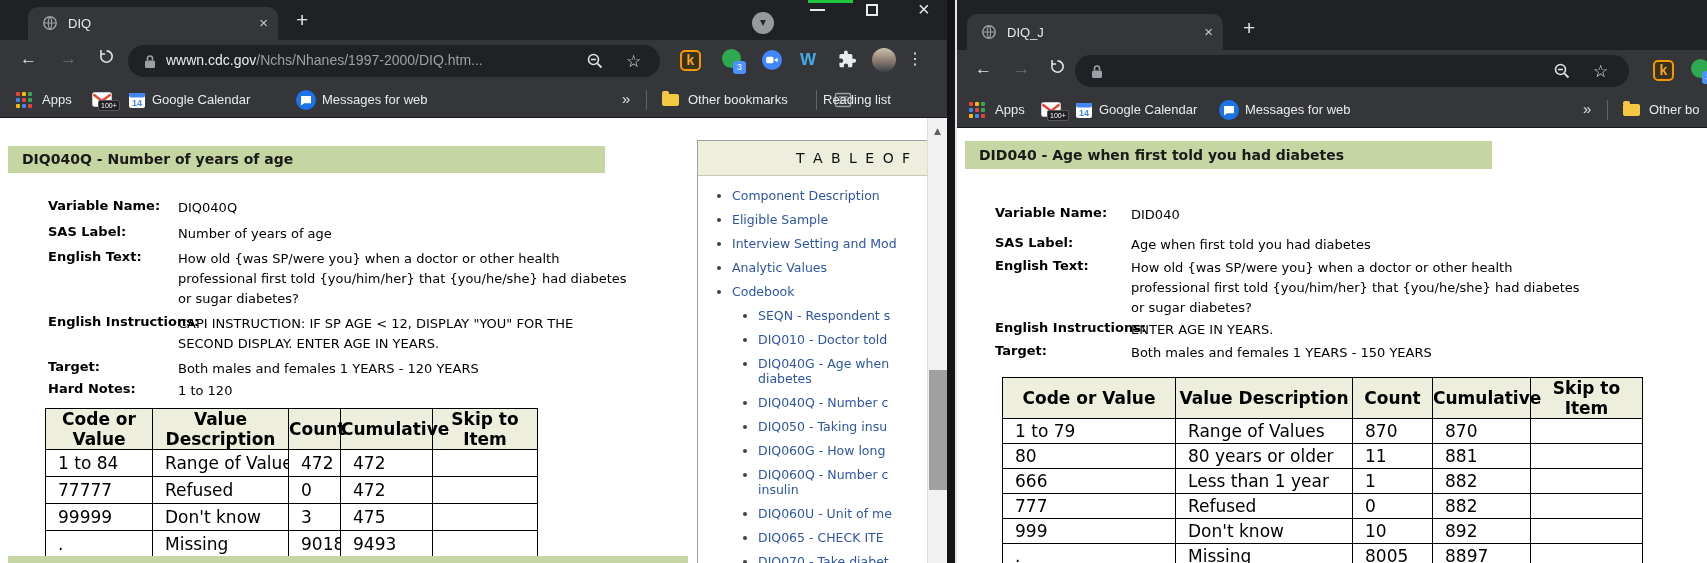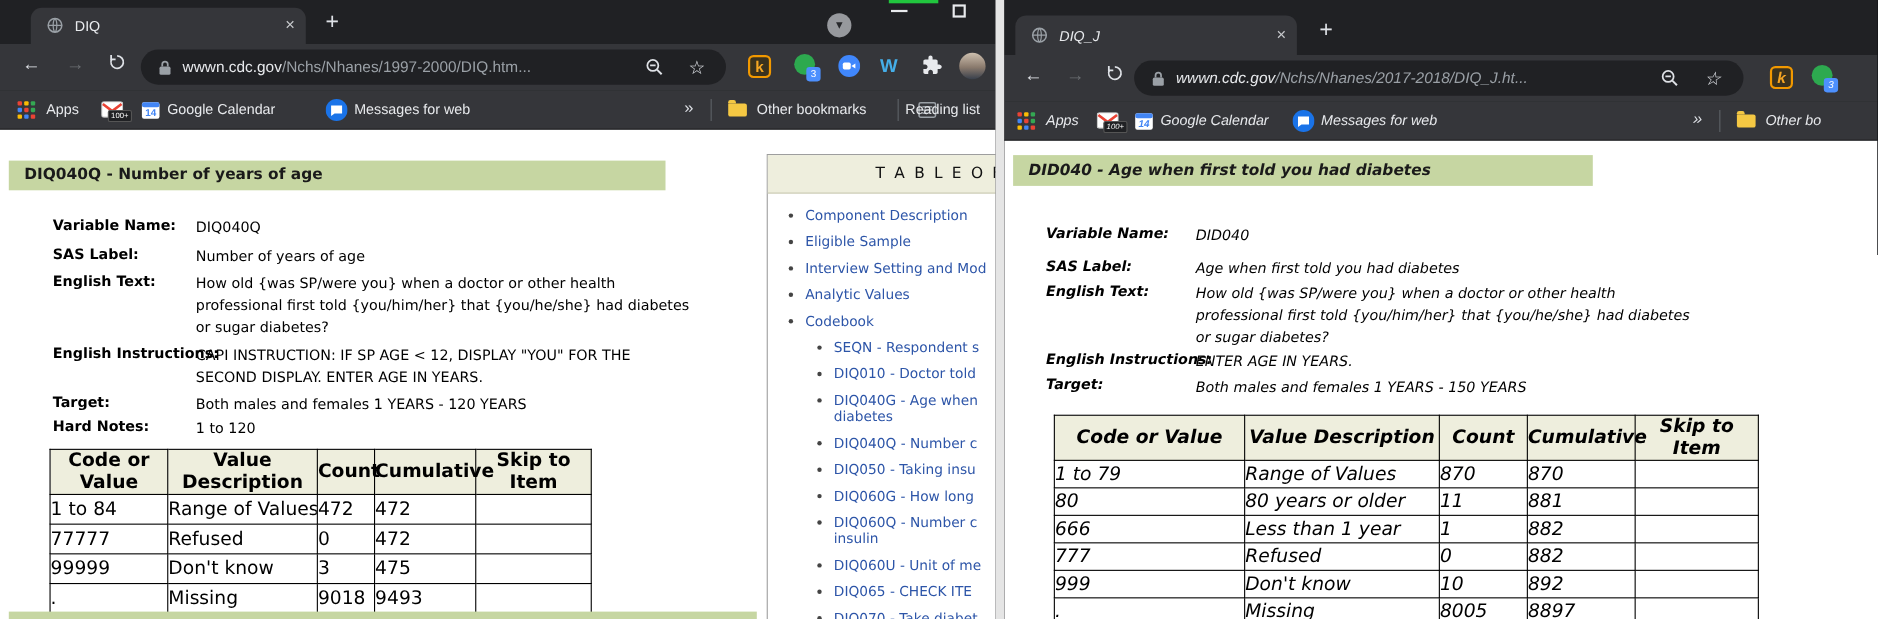--- a/index.html
+++ b/index.html
@@ -3,21 +3,21 @@
 <meta charset="utf-8">
 <style>
   * { box-sizing: border-box; margin: 0; padding: 0; }
   body { background:#0e0f10; }
   .screen { position:relative; width:1707px; height:563px; overflow:hidden;
             background:#141516; font-family:"Liberation Sans", sans-serif; }
 
   
   .browser { position:absolute; top:0; bottom:0; background:#202124; overflow:hidden; }
   .win-left  { left:0; width:950px; border-right:3px solid #121315; }
-  .win-right { left:905px; right:0; border-left:8px solid #e5e5e5;font-style:italic; }
+  .win-right { left:955px; right:0; border-left:2px solid #e5e5e5; }
 
   .tabstrip { position:absolute; left:0; right:0; top:0; background:#202124; }
   .win-left  .tabstrip { height:40px; }
   .win-right .tabstrip { height:50px; }
 
   .tab { position:absolute; background:#35363a; border-radius:10px 10px 0 0;
          color:#e8eaed; font-size:13px; }
   .tab .tab-title { position:absolute; left:40px; top:9px; white-space:nowrap; }
   .tab .tab-favicon { position:absolute; left:14px; top:8px; }
   .tab .tab-close { position:absolute; right:10px; top:7px; color:#c8cacd;
@@ -92,21 +92,21 @@
   .fvalue { position:absolute; font-size:13px; line-height:20px; white-space:pre-line; }
   .win-left  .flabel { left:48px; }
   .win-left  .fvalue { left:178px; width:480px; }
   .win-right .flabel { left:38px; }
   .win-right .fvalue { left:174px; width:550px; }
 
   table.codebook { position:absolute; border-collapse:collapse; table-layout:fixed;
                    font-size:17px; }
   table.codebook th { background:#eeeedd; border:1px solid #000; font-weight:bold;
                       text-align:center; }
-  table.codebook td { border:1px solid #000; padding:2px 0; text-align:left;
+  table.codebook td { border:1px solid #000; padding:2px 12px; text-align:left;
                       overflow:hidden; white-space:nowrap; }
   .win-left  table.codebook th { height:28px; }
   .win-left  table.codebook td { height:27px;margin-top:12px; }
   .win-right table.codebook th { height:26px; }
   .win-right table.codebook td { height:25px; }
 
   .bottom-band { position:absolute; background:#c6d6a2; }
 
   
   .toc { position:absolute; left:697px; top:22px; width:300px; background:#fff;
@@ -391,21 +391,20 @@
             <path d="M3.2 2v4.3h4.3" fill="none" stroke="#dee1e6" stroke-width="1.7"></path>
           </svg>
       </span>
       <div class="omnibox" style="left:118px;width:554px;">
         <span class="omni-lock">
           <svg width="12" height="15" viewBox="0 0 12 15">
               <rect x="1" y="6.5" width="10" height="7.5" rx="1.5" fill="#9aa0a6"></rect>
               <path d="M3.5 6.5V4.5a2.5 2.5 0 0 1 5 0v2" fill="none" stroke="#9aa0a6" stroke-width="1.6"></path>
             </svg>
         </span>
-        <span class="omni-text"><span class="omni-domain">wwwn.cdc.gov</span><span class="omni-path">/Nchs/Nhanes/2017-2018/DIQ_J.ht...</span></span>
         <span class="omni-icon" style="left:478px;">
           <svg width="18" height="18" viewBox="0 0 18 18">
               <circle cx="7.5" cy="7.5" r="5" fill="none" stroke="#dee1e6" stroke-width="1.6"></circle>
               <line x1="5" y1="7.5" x2="10" y2="7.5" stroke="#dee1e6" stroke-width="1.6"></line>
               <line x1="11.3" y1="11.3" x2="15.5" y2="15.5" stroke="#dee1e6" stroke-width="1.8"></line>
             </svg>
         </span>
         <span class="omni-icon star" style="left:518px;">☆</span>
       </div>
       <div class="ext-k" style="left:696px;">k</div>

